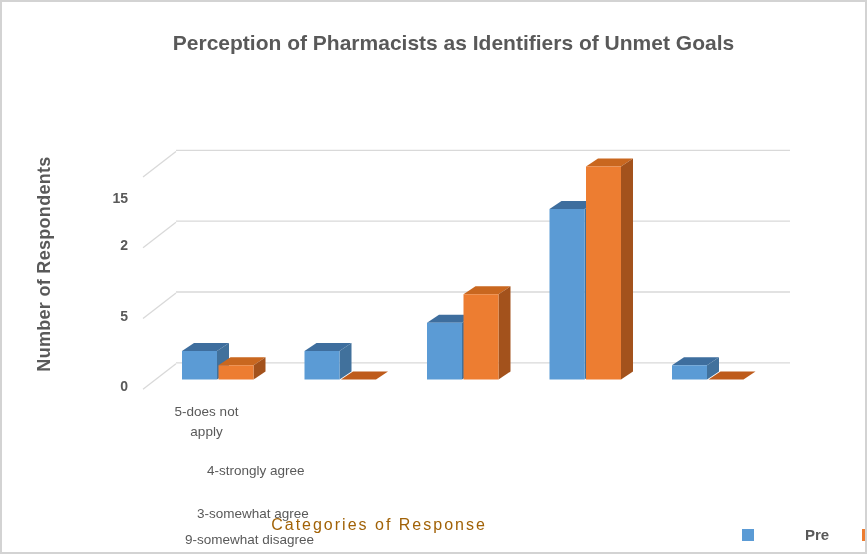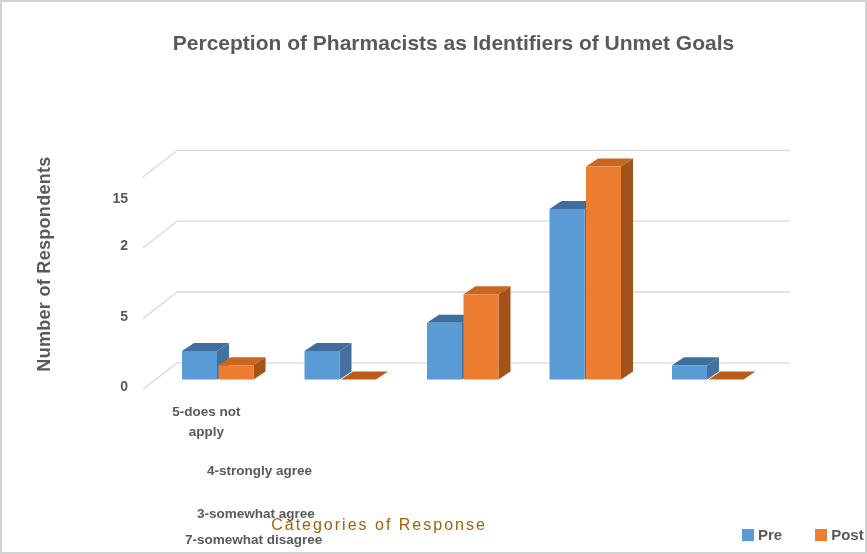--- a/index.html
+++ b/index.html
@@ -30,30 +30,30 @@
     white-space:nowrap;
     font-size:16px;font-weight:normal;letter-spacing:2px;color:#a16207;margin-top:24px;
   }
   .tick-label{
     position:absolute;width:44px;left:82px;height:20px;line-height:20px;
     text-align:right;z-index:2;
     font-size:14px;font-weight:bold;color:#595959;
   }
   .cat-label{
     position:absolute;z-index:3;white-space:nowrap;
-    font-size:13.5px;font-weight:bold;color:#595959;line-height:20px;
+    font-size:13.5px;font-weight:normal;color:#595959;line-height:20px;
   }
   .cat-label.wrap{white-space:normal;text-align:center;}
   .legend{
     position:absolute;left:740px;top:524px;z-index:2;
     display:flex;align-items:center;
     font-size:15px;font-weight:bold;color:#595959;
   }
   .legend .swatch{width:12px;height:12px;margin-right:4px;}
-  .legend .legend-item{display:flex;align-items:center;}
+  .legend .legend-item{display:flex;align-items:center;gap:47px;}
   .legend .legend-item + .legend-item{margin-left:33px;}
 </style>
 </head>
 <body>
 
 <div id="canvas">
 
   <svg id="plot-svg" width="867" height="554" viewBox="0 0 867 554">
       <line x1="141" y1="387.3" x2="174" y2="361.8" stroke="#D9D9D9" stroke-width="1.3"></line>
       <line x1="174" y1="360.8" x2="788" y2="360.8" stroke="#D9D9D9" stroke-width="1.3"></line>
@@ -101,21 +101,21 @@
       <div class="tick-label" style="top: 374.3px;">0</div>
       <div class="tick-label" style="top: 303.5px;">5</div>
       <div class="tick-label" style="top: 232.7px;">2</div>
       <div class="tick-label" style="top: 161.9px; margin-top: 24px;">15</div>
     </div>
 
   <div id="cat-labels">
       <div class="cat-label wrap" style="left: 156px; top: 400px; width: 97px;">5-does not apply</div>
       <div class="cat-label" style="left: 205px; top: 459px;">4-strongly agree</div>
       <div class="cat-label" style="left: 195px; top: 502px;">3-somewhat agree</div>
-      <div class="cat-label" style="left: 183px; top: 528px;">7-somewhat disagree</div>
+      <div class="cat-label" style="left: 183px; top: 528px;">9-somewhat disagree</div>
     </div>
 
   <div class="x-axis-title">Categories of Response</div>
 
   <div class="legend">
     <span class="legend-item">
       <span class="swatch" id="swatch-pre" style="background: rgb(91, 155, 213);"></span>
       <span>Pre</span>
     </span>
     <span class="legend-item">

